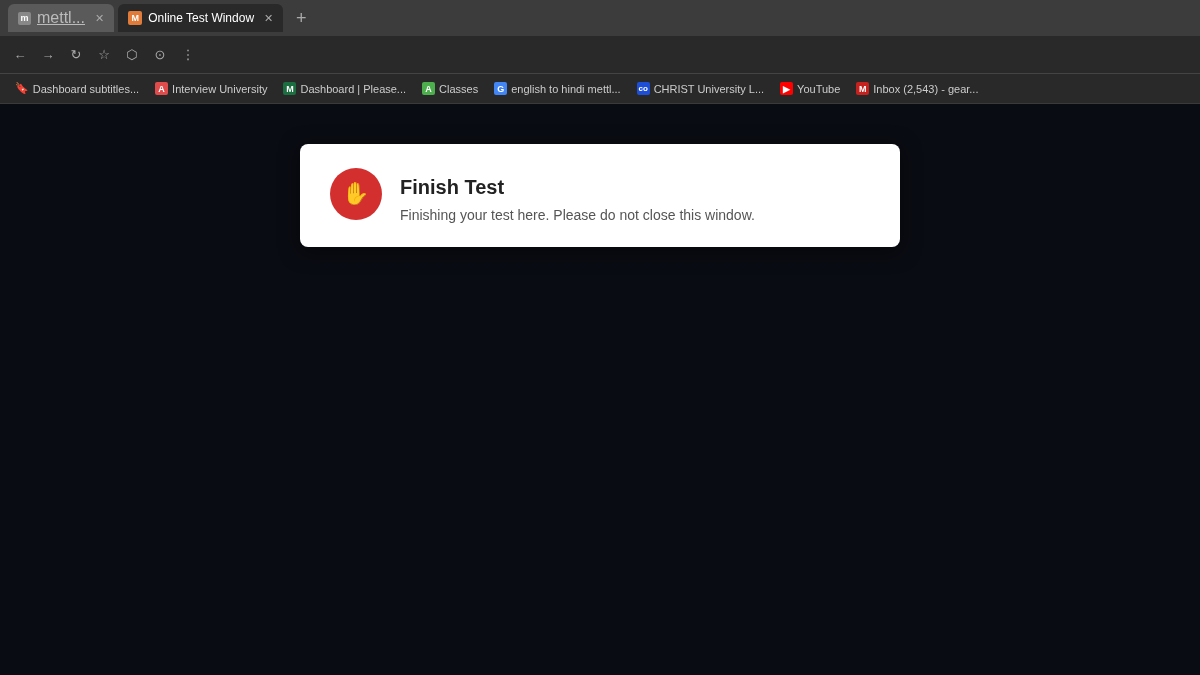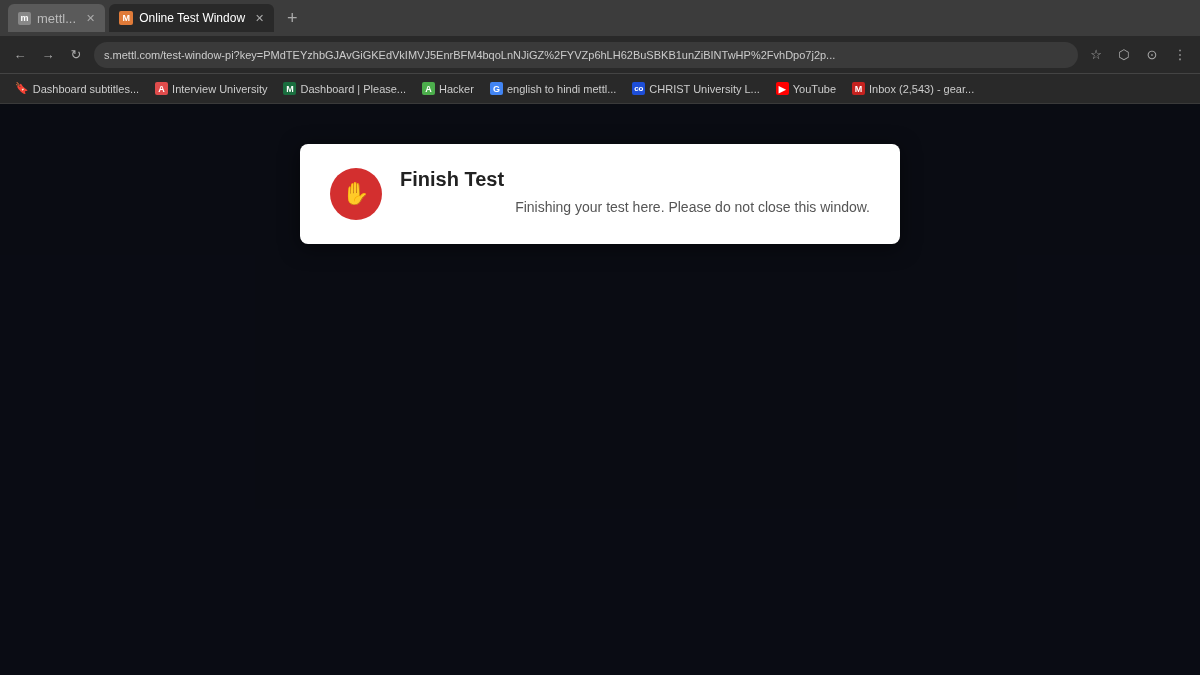--- a/index.html
+++ b/index.html
@@ -191,33 +191,33 @@
 
     
     .hand-glyph {
       font-size: 22px;
       color: white;
       line-height: 1;
     }
 
     .dialog-content {
       flex: 1;
+      margin-top: 8px;
     }
 
     .dialog-title {
       font-size: 20px;
       font-weight: 600;
       color: #222;
       margin-bottom: 8px;
     }
 
     .dialog-message {
       font-size: 14px;
       color: #555;
-      text-align: right;
     }
 
     
     .dark-overlay {
       position: absolute;
       top: 0; left: 0; right: 0; bottom: 0;
       background: rgba(10, 12, 20, 0.92);
       z-index: 0;
     }
 
@@ -227,38 +227,35 @@
     }
   </style>
 </head>
 <body>
 
 <div class="browser-frame">
 
   <div class="title-bar">
     <div class="tab">
       <span class="bm-icon" style="background:#888; color:#fff;">m</span>
-      <span style="font-size:13px; color:#bbb;">mettl...</span>
+      <span style="font-size:16px; color:#bbb;text-decoration:underline;">mettl...</span>
       <span class="tab-close">✕</span>
     </div>
     <div class="tab active">
       <span class="tab-icon">M</span>
       <span>Online Test Window</span>
       <span class="tab-close">✕</span>
     </div>
     <div class="tab-add">+</div>
   </div>
 
   <div class="address-bar">
     <span class="browser-btn">←</span>
     <span class="browser-btn">→</span>
     <span class="browser-btn">↻</span>
-    <div class="url-box">
-      <span>s.mettl.com/test-window-pi?key=PMdTEYzhbGJAvGiGKEdVkIMVJ5EnrBFM4bqoLnNJiGZ%2FYVZp6hLH62BuSBKB1unZiBINTwHP%2FvhDpo7j2p...</span>
-    </div>
     <span class="browser-btn">☆</span>
     <span class="browser-btn">⬡</span>
     <span class="browser-btn">⊙</span>
     <span class="browser-btn">⋮</span>
   </div>
 
   <div class="bookmarks-bar">
     <div class="bookmark-item">
       <span style="font-size:11px;">🔖</span>
       <span>Dashboard subtitles...</span>
@@ -266,21 +263,21 @@
     <div class="bookmark-item">
       <span class="bm-icon" style="background:#e04c4c; color:#fff;">A</span>
       <span>Interview University</span>
     </div>
     <div class="bookmark-item">
       <span class="bm-icon" style="background:#1a6e3f; color:#fff;">M</span>
       <span>Dashboard | Please...</span>
     </div>
     <div class="bookmark-item">
       <span class="bm-icon" style="background:#4cae4c; color:#fff;">A</span>
-      <span>Hacker</span>
+      <span>Classes</span>
     </div>
     <div class="bookmark-item">
       <span class="bm-icon" style="background:#4285f4; color:#fff;">G</span>
       <span>english to hindi mettl...</span>
     </div>
     <div class="bookmark-item">
       <span class="bm-icon" style="background:#1d4ed8; color:#fff; font-size:8px;">co</span>
       <span>CHRIST University L...</span>
     </div>
     <div class="bookmark-item">

